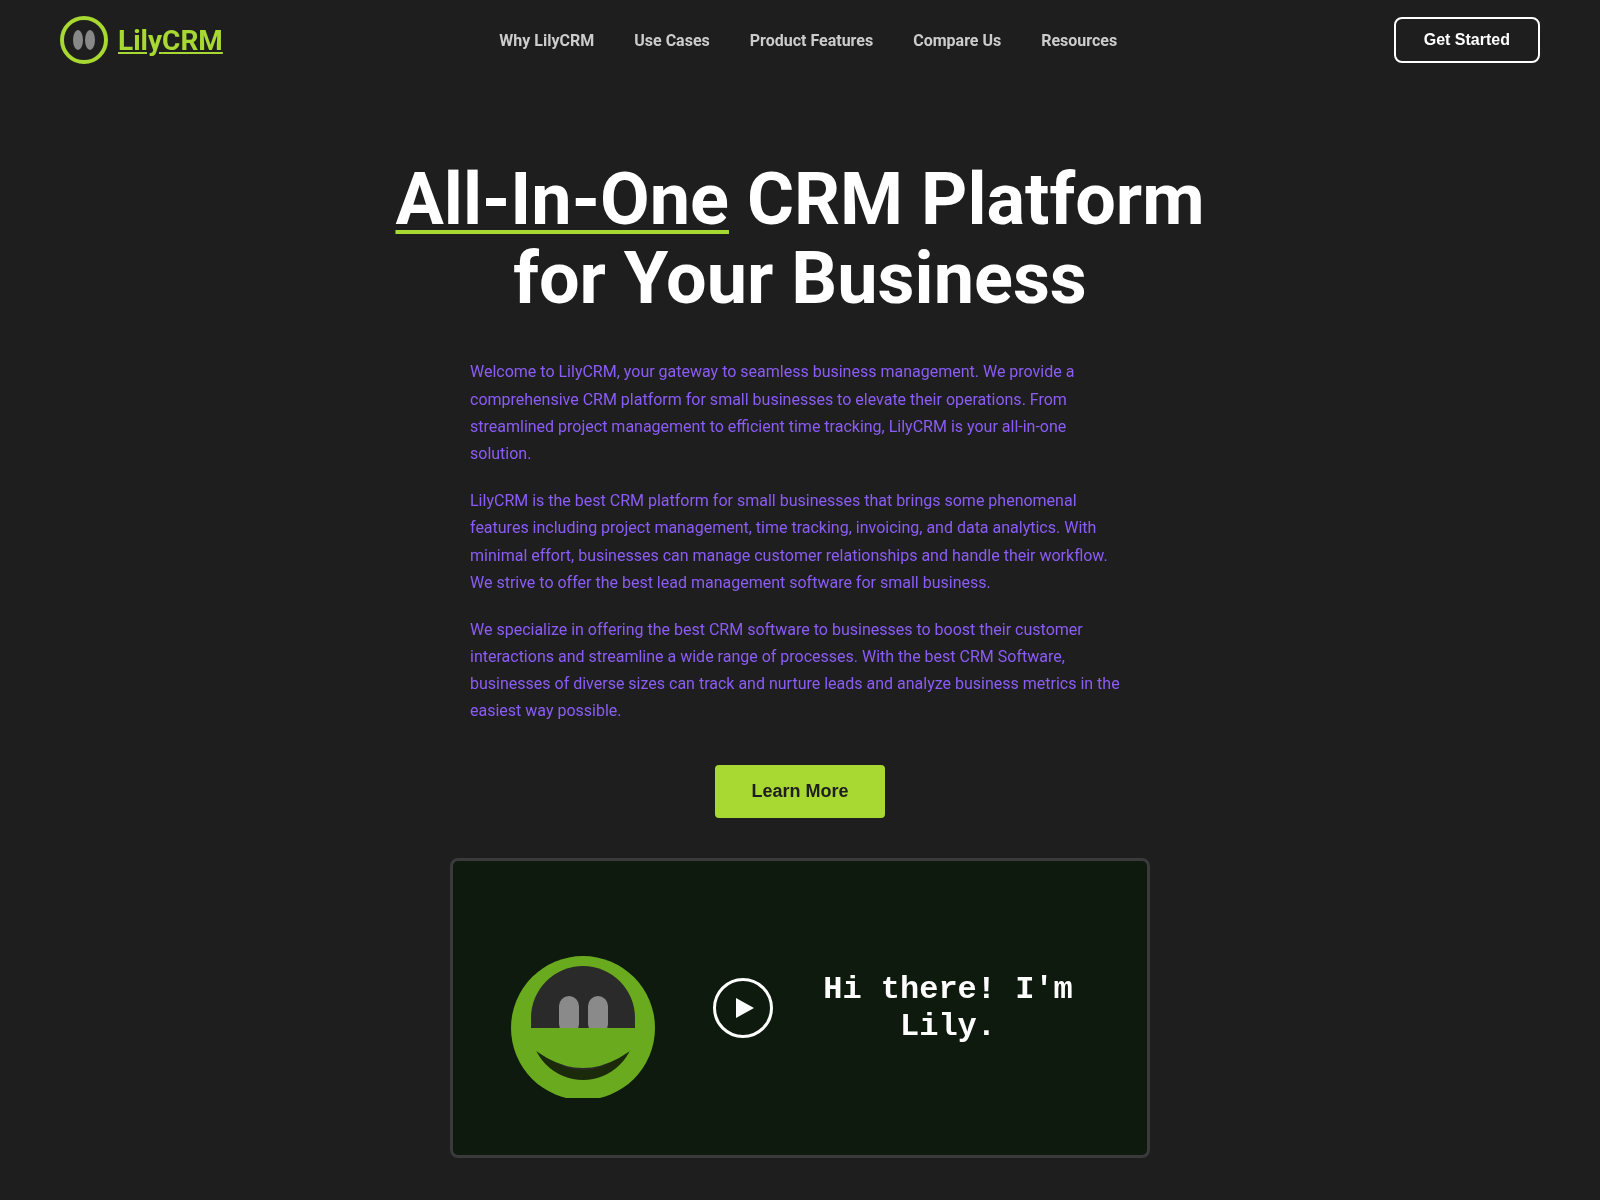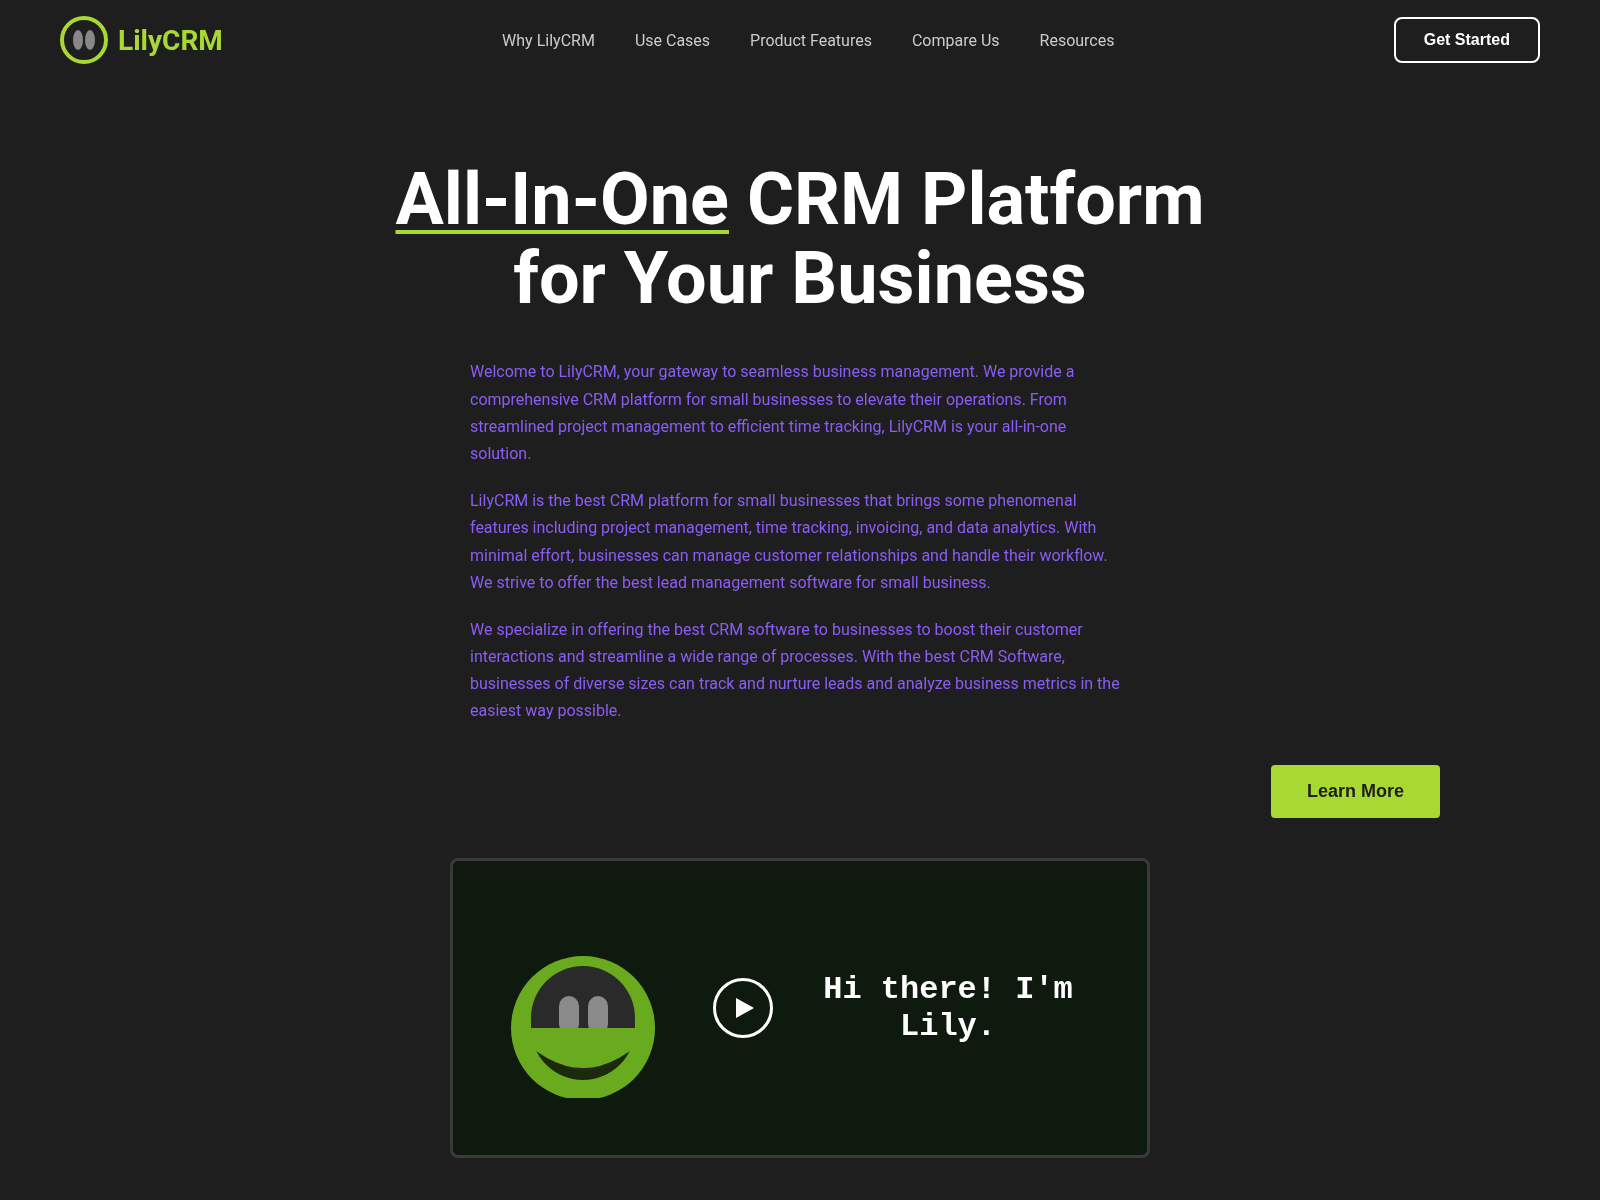--- a/index.html
+++ b/index.html
@@ -38,34 +38,35 @@
     }
 
     .logo-text {
       font-size: 28px;
       font-weight: 700;
       color: #ffffff;
     }
 
     .logo-text span {
       color: #a8d832;
+      text-decoration: underline;
     }
 
     .nav-links {
       display: flex;
       align-items: center;
       gap: 40px;
       list-style: none;
     }
 
     .nav-links li a {
       color: #cccccc;
       text-decoration: none;
       font-size: 16px;
-      font-weight: 400;
+      font-weight: 700;
       text-align: center;
     }
 
     .btn-get-started {
       padding: 12px 28px;
       background: transparent;
       border: 2px solid #ffffff;
       color: #ffffff;
       font-size: 16px;
       font-weight: 600;
@@ -110,21 +111,21 @@
       margin-bottom: 20px;
     }
 
     .hero-description p:last-child {
       margin-bottom: 0;
     }
 
     
     .cta-buttons {
       display: flex;
-      justify-content: flex-end;
+      justify-content: center;
       gap: 2px;
       margin: 40px 0;
     }
 
     .btn-learn-more {
       padding: 16px 36px;
       background: #a8d832;
       border: none;
       color: #1e1e1e;
       font-size: 18px;

